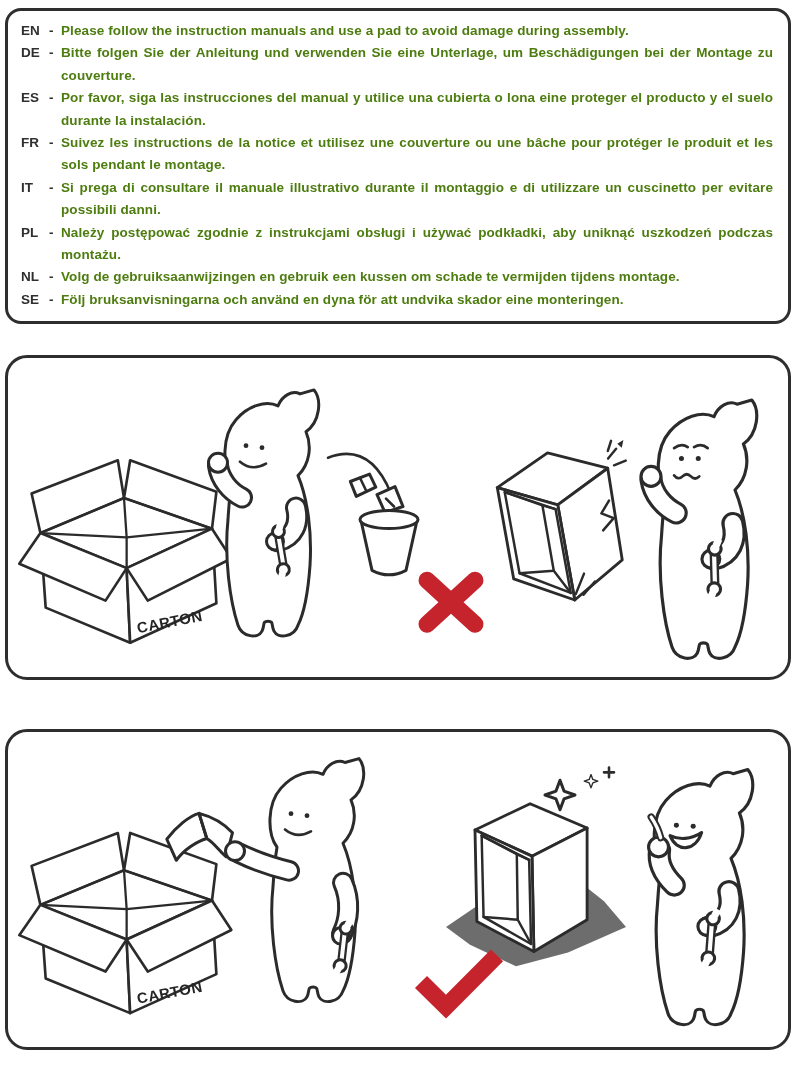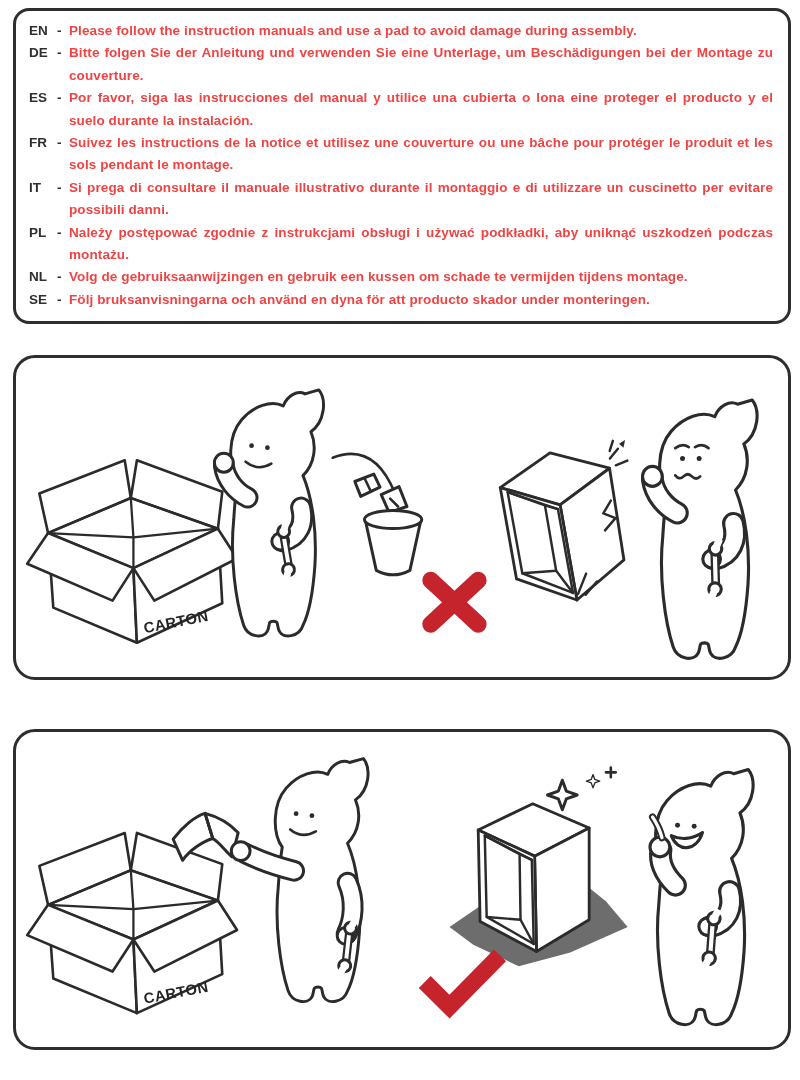--- a/index.html
+++ b/index.html
@@ -1,25 +1,25 @@
 <!DOCTYPE html>
 <html><head>
 <meta charset="utf-8">
 <style>
   html,body{margin:0;padding:0;background:#ffffff;}
   body{width:800px;height:1080px;font-family:"Liberation Sans",sans-serif;color:#343434;overflow:hidden;}
-  .page{padding:8px 9px 0 13px;}
+  .page{padding:8px 9px 0 5px;}
 
   
   .notice{border:3px solid #2e2e2e;border-radius:16px;padding:9px 15px 10px 13px;background:#fff;}
   .lang-row{display:flex;align-items:flex-start;}
   .lang-code{flex:0 0 28px;font-weight:bold;font-size:13.5px;line-height:22.4px;color:#2f2f2f;}
   .lang-dash{flex:0 0 12px;font-weight:bold;font-size:13.5px;line-height:22.4px;color:#2f2f2f;}
   .lang-text{flex:1 1 auto;margin:0;font-weight:bold;font-size:13.5px;line-height:22.4px;
-             color:#ef4444;text-align:justify;letter-spacing:.1px;}
+             color:#4d7c0f;text-align:justify;letter-spacing:.1px;}
 
   
   .panel{position:relative;border:3px solid #2e2e2e;border-radius:22px;background:#fff;}
   .panel-1{margin-top:31px;height:319px;}
   .panel-2{margin-top:49px;height:315px;}
   .art{position:absolute;left:0;top:0;width:100%;height:100%;}
 
   
   .o{fill:#fff;stroke:#2b2b2b;stroke-width:3;stroke-linejoin:round;stroke-linecap:round;}
   .l{fill:none;stroke:#2b2b2b;stroke-width:2.6;stroke-linecap:round;stroke-linejoin:round;}
@@ -151,21 +151,21 @@
       <p class="lang-text">Należy postępować zgodnie z instrukcjami obsługi i używać podkładki, aby uniknąć uszkodzeń podczas montażu.</p>
     </div>
     <div class="lang-row">
       <span class="lang-code">NL</span>
       <span class="lang-dash">-</span>
       <p class="lang-text">Volg de gebruiksaanwijzingen en gebruik een kussen om schade te vermijden tijdens montage.</p>
     </div>
     <div class="lang-row">
       <span class="lang-code">SE</span>
       <span class="lang-dash">-</span>
-      <p class="lang-text">Följ bruksanvisningarna och använd en dyna för att producto skador under monteringen.</p>
+      <p class="lang-text">Följ bruksanvisningarna och använd en dyna för att undvika skador eine monteringen.</p>
     </div>
   </div>
 
   <div class="panel panel-1">
     <svg class="art" viewBox="0 0 780 320" preserveAspectRatio="none">
       <g transform="translate(6,4) scale(0.88)">
         <use href="#m-box"></use>
         <text class="carton" text-anchor="middle" transform="translate(178,302) rotate(-11)">CARTON</text>
       </g>
       <g transform="translate(190,30)">

